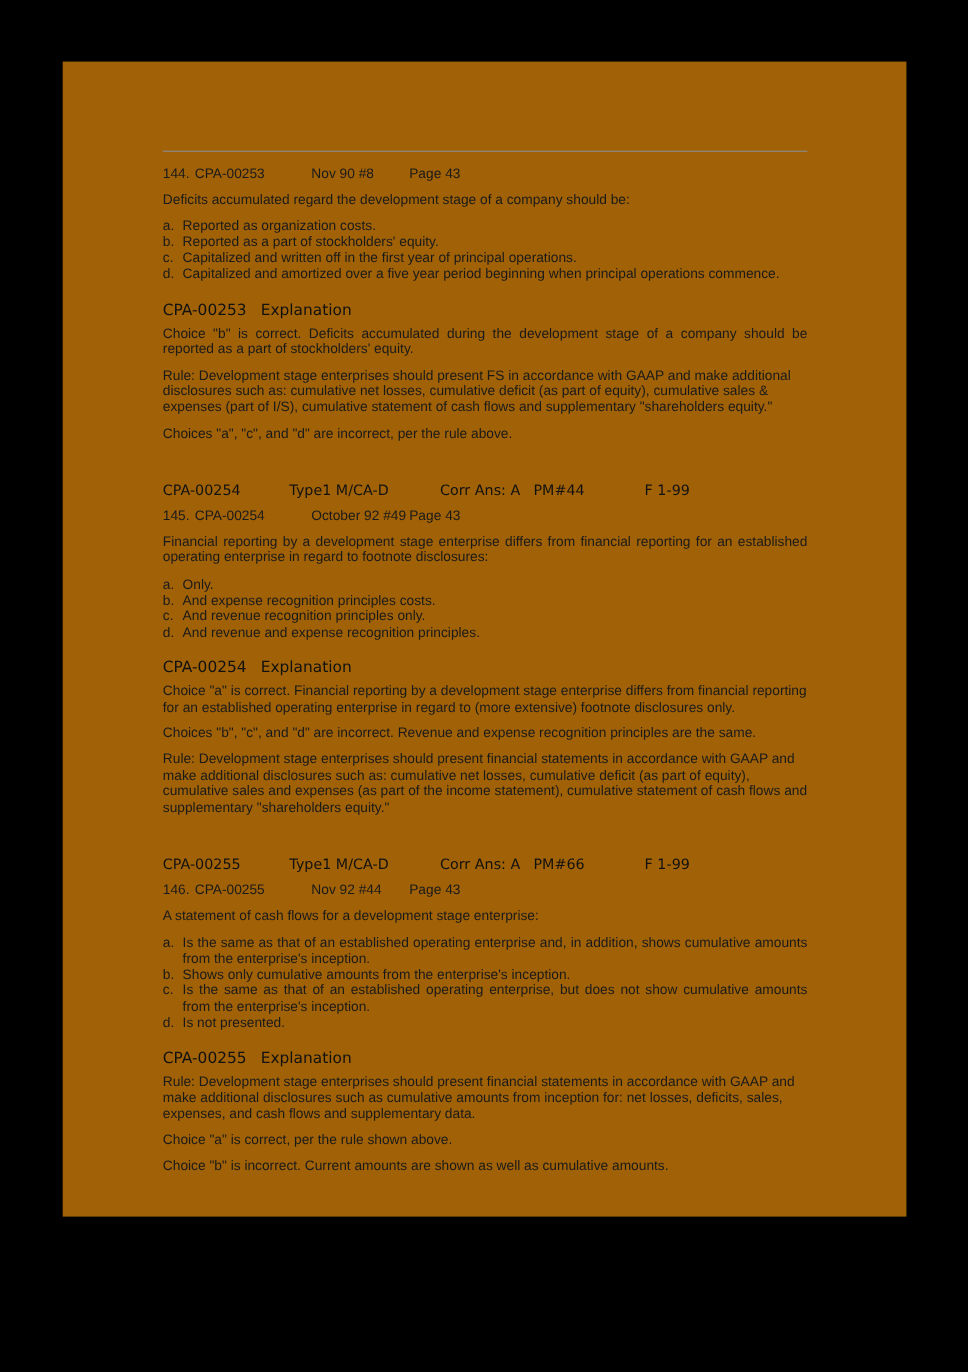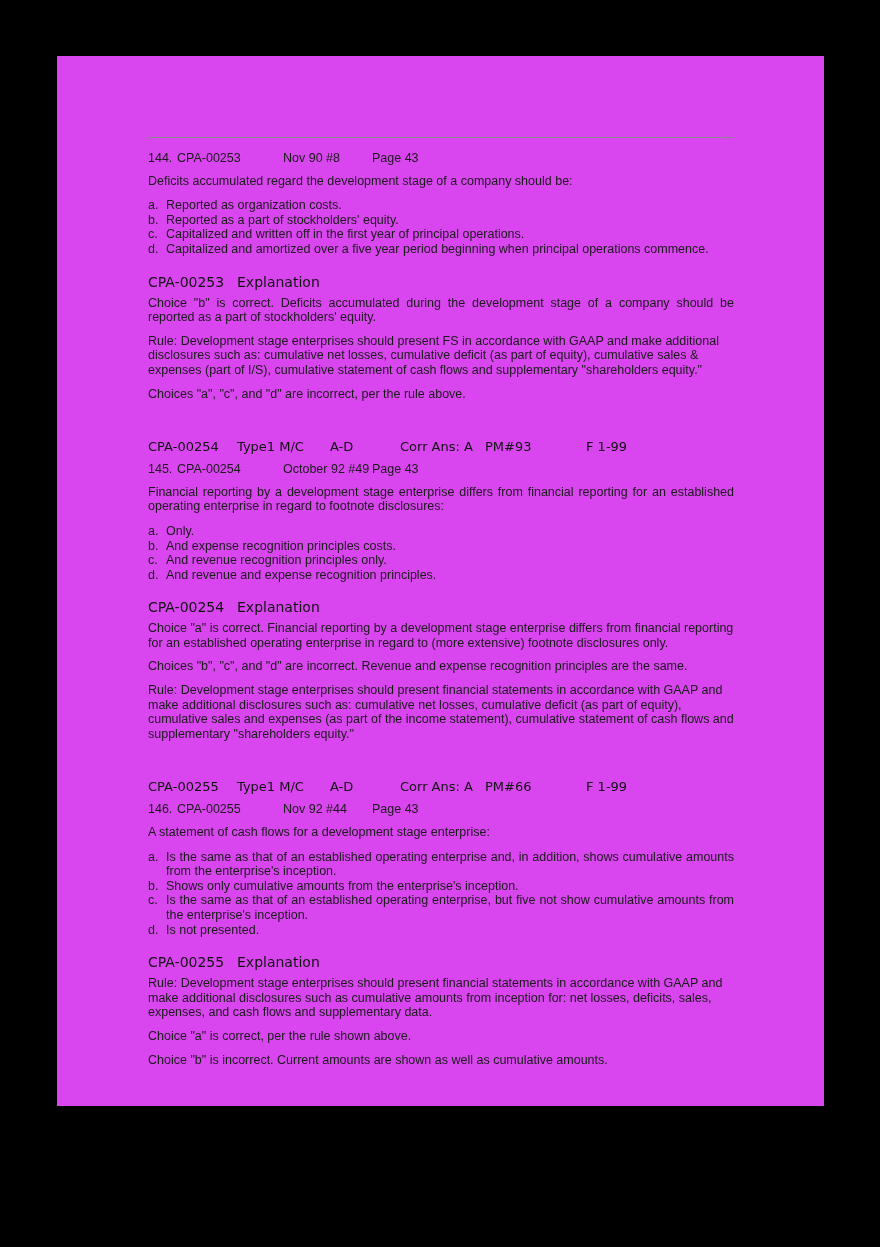--- a/index.html
+++ b/index.html
@@ -7,21 +7,21 @@
     width: 880px;
     background: #000000;
     font-family: "Liberation Sans", sans-serif;
   }
   body { height: 1247px; overflow: hidden; }
 
   .paper {
     width: 767px;
     min-height: 991px;
     margin: 56px 0 0 57px;
-    background: #d946ef;
+    background: #a16207;
     padding: 81px 90px 30px 91px;
     color: #111;
   }
 
   .page-rule {
     border: none;
     border-top: 1px solid #8a8a8a;
     margin: 0 0 13px 0;
   }
 
@@ -46,21 +46,21 @@
 
   .meta-row {
     font-family: "DejaVu Sans", sans-serif;
     font-size: 13px;
     line-height: 16px;
     margin: 38px 0 7px 0;
     white-space: nowrap;
     color: #111;
   }
   .meta-row .m-id    { display: inline-block; width: 89px; }
-  .meta-row .m-type  { display: inline-block; width: 93px; }
+  .meta-row .m-type  { display: inline-block; width: 93px; text-align: right; }
   .meta-row .m-range { display: inline-block; width: 37px; }
   .meta-row .m-corr  { display: inline-block; width: 85px; margin-left: 33px; }
   .meta-row .m-pm    { display: inline-block; width: 101px; }
 
   .expl-header {
     font-family: "DejaVu Sans", sans-serif;
     font-size: 14px;
     line-height: 16px;
     margin: 17px 0 6px 0;
     color: #111;
@@ -108,21 +108,21 @@
       <span class="e-id">CPA-00253</span><span class="e-label">Explanation</span>
     </div>
 
     <p class="body-text para justify">Choice "b" is correct.  Deficits accumulated during the development stage of a company should be reported as a part of stockholders' equity.</p>
     <p class="body-text para">Rule: Development stage enterprises should present FS in accordance with GAAP and make additional disclosures such as: cumulative net losses, cumulative deficit (as part of equity), cumulative sales &amp; expenses (part of I/S), cumulative statement of cash flows and supplementary "shareholders equity."</p>
     <p class="body-text para">Choices "a", "c", and "d" are incorrect, per the rule above.</p>
   </section>
 
   <section class="question-block">
     <div class="meta-row">
-      <span class="m-id">CPA-00254</span><span class="m-type">Type1 M/C</span><span class="m-range">A-D</span><span class="m-corr">Corr Ans: A</span><span class="m-pm">PM#93</span><span class="m-term">F 1-99</span>
+      <span class="m-id">CPA-00254</span><span class="m-type">Type1 M/C</span><span class="m-range">A-D</span><span class="m-corr">Corr Ans: A</span><span class="m-pm">PM#44</span><span class="m-term">F 1-99</span>
     </div>
 
     <div class="q-header">
       <span class="q-num">145.</span><span class="q-id">CPA-00254</span><span class="q-src">October 92 #49</span><span class="q-page">Page 43</span>
     </div>
 
     <p class="body-text stem justify">Financial reporting by a development stage enterprise differs from financial reporting for an established operating enterprise in regard to footnote disclosures:</p>
 
     <div class="choice-list">
       <div class="choice">
@@ -167,21 +167,21 @@
       <div class="choice">
         <span class="choice-letter">a.</span>
         <span class="choice-text justify">Is the same as that of an established operating enterprise and, in addition, shows cumulative amounts from the enterprise's inception.</span>
       </div>
       <div class="choice">
         <span class="choice-letter">b.</span>
         <span class="choice-text">Shows only cumulative amounts from the enterprise's inception.</span>
       </div>
       <div class="choice">
         <span class="choice-letter">c.</span>
-        <span class="choice-text justify">Is the same as that of an established operating enterprise, but five not show cumulative amounts from the enterprise's inception.</span>
+        <span class="choice-text justify">Is the same as that of an established operating enterprise, but does not show cumulative amounts from the enterprise's inception.</span>
       </div>
       <div class="choice">
         <span class="choice-letter">d.</span>
         <span class="choice-text">Is not presented.</span>
       </div>
     </div>
 
     <div class="expl-header">
       <span class="e-id">CPA-00255</span><span class="e-label">Explanation</span>
     </div>

